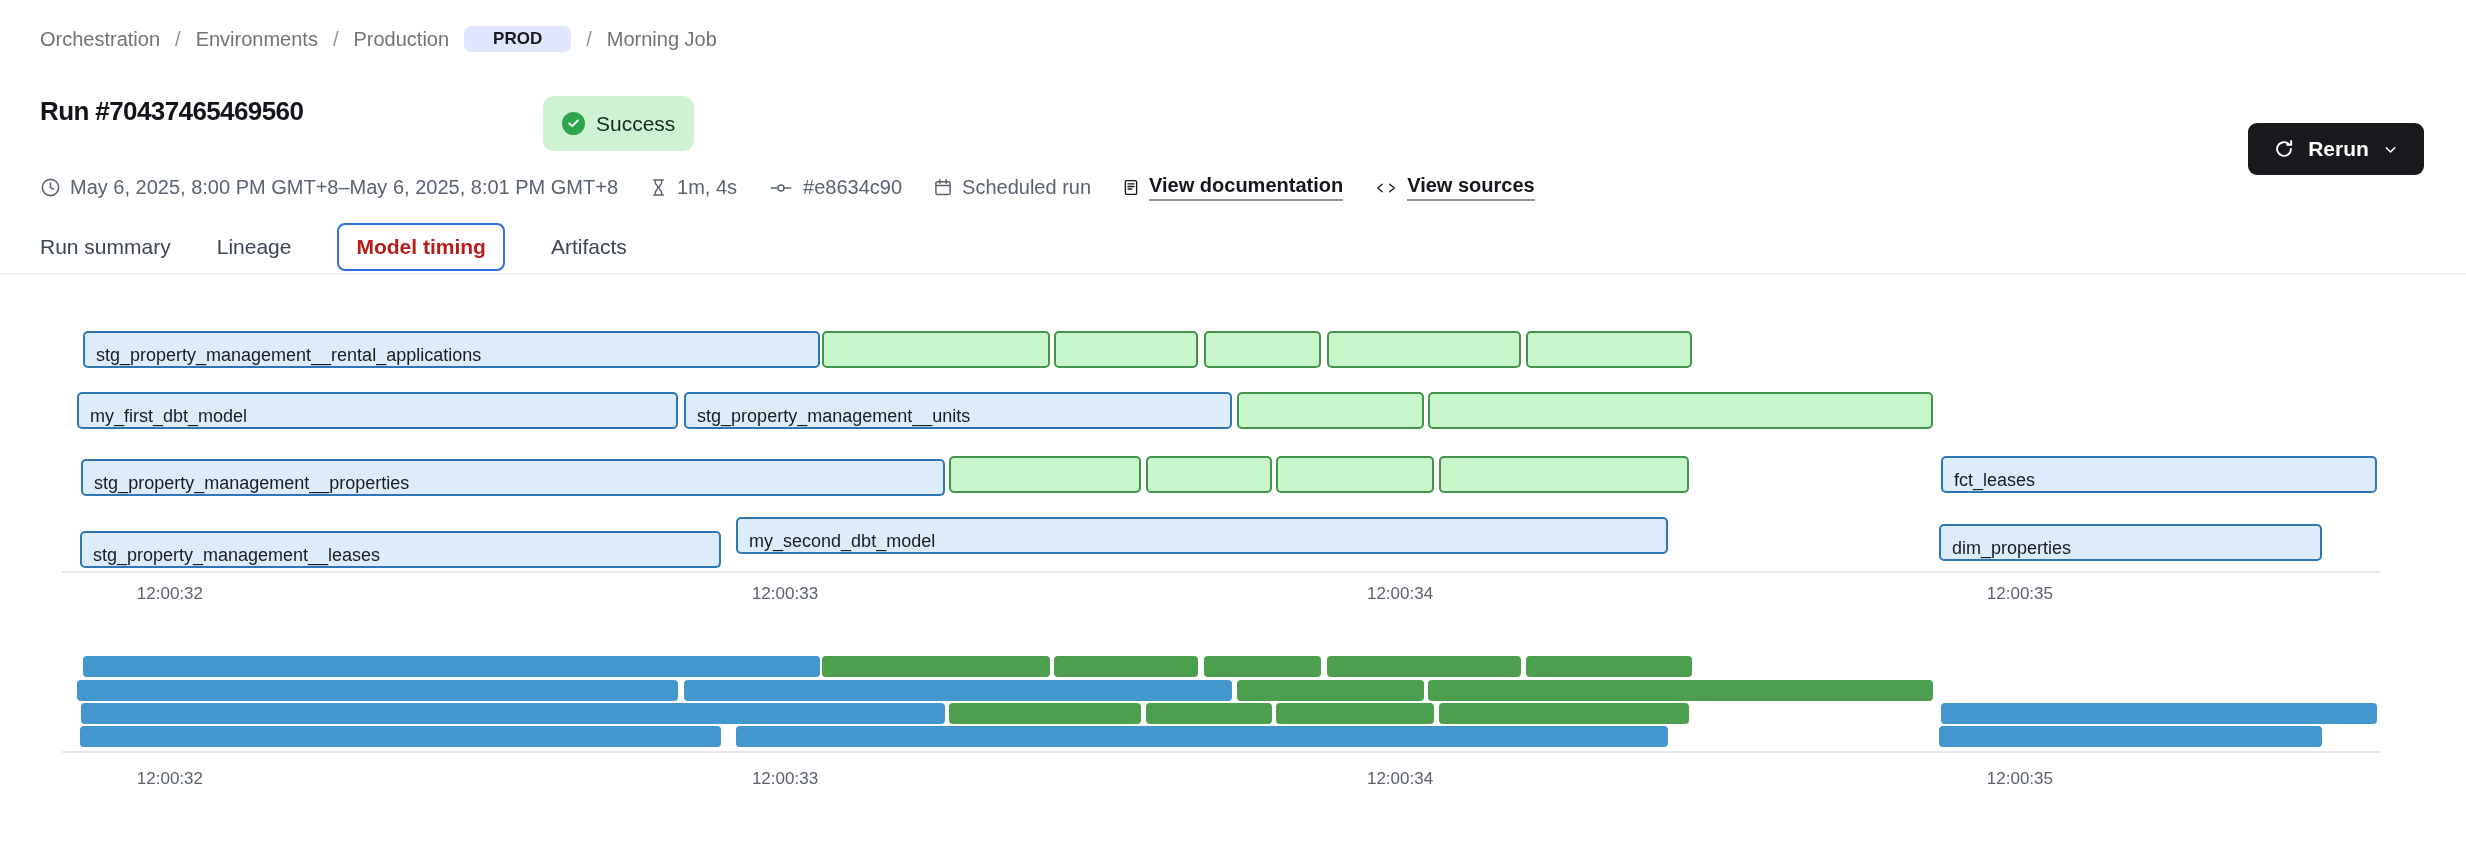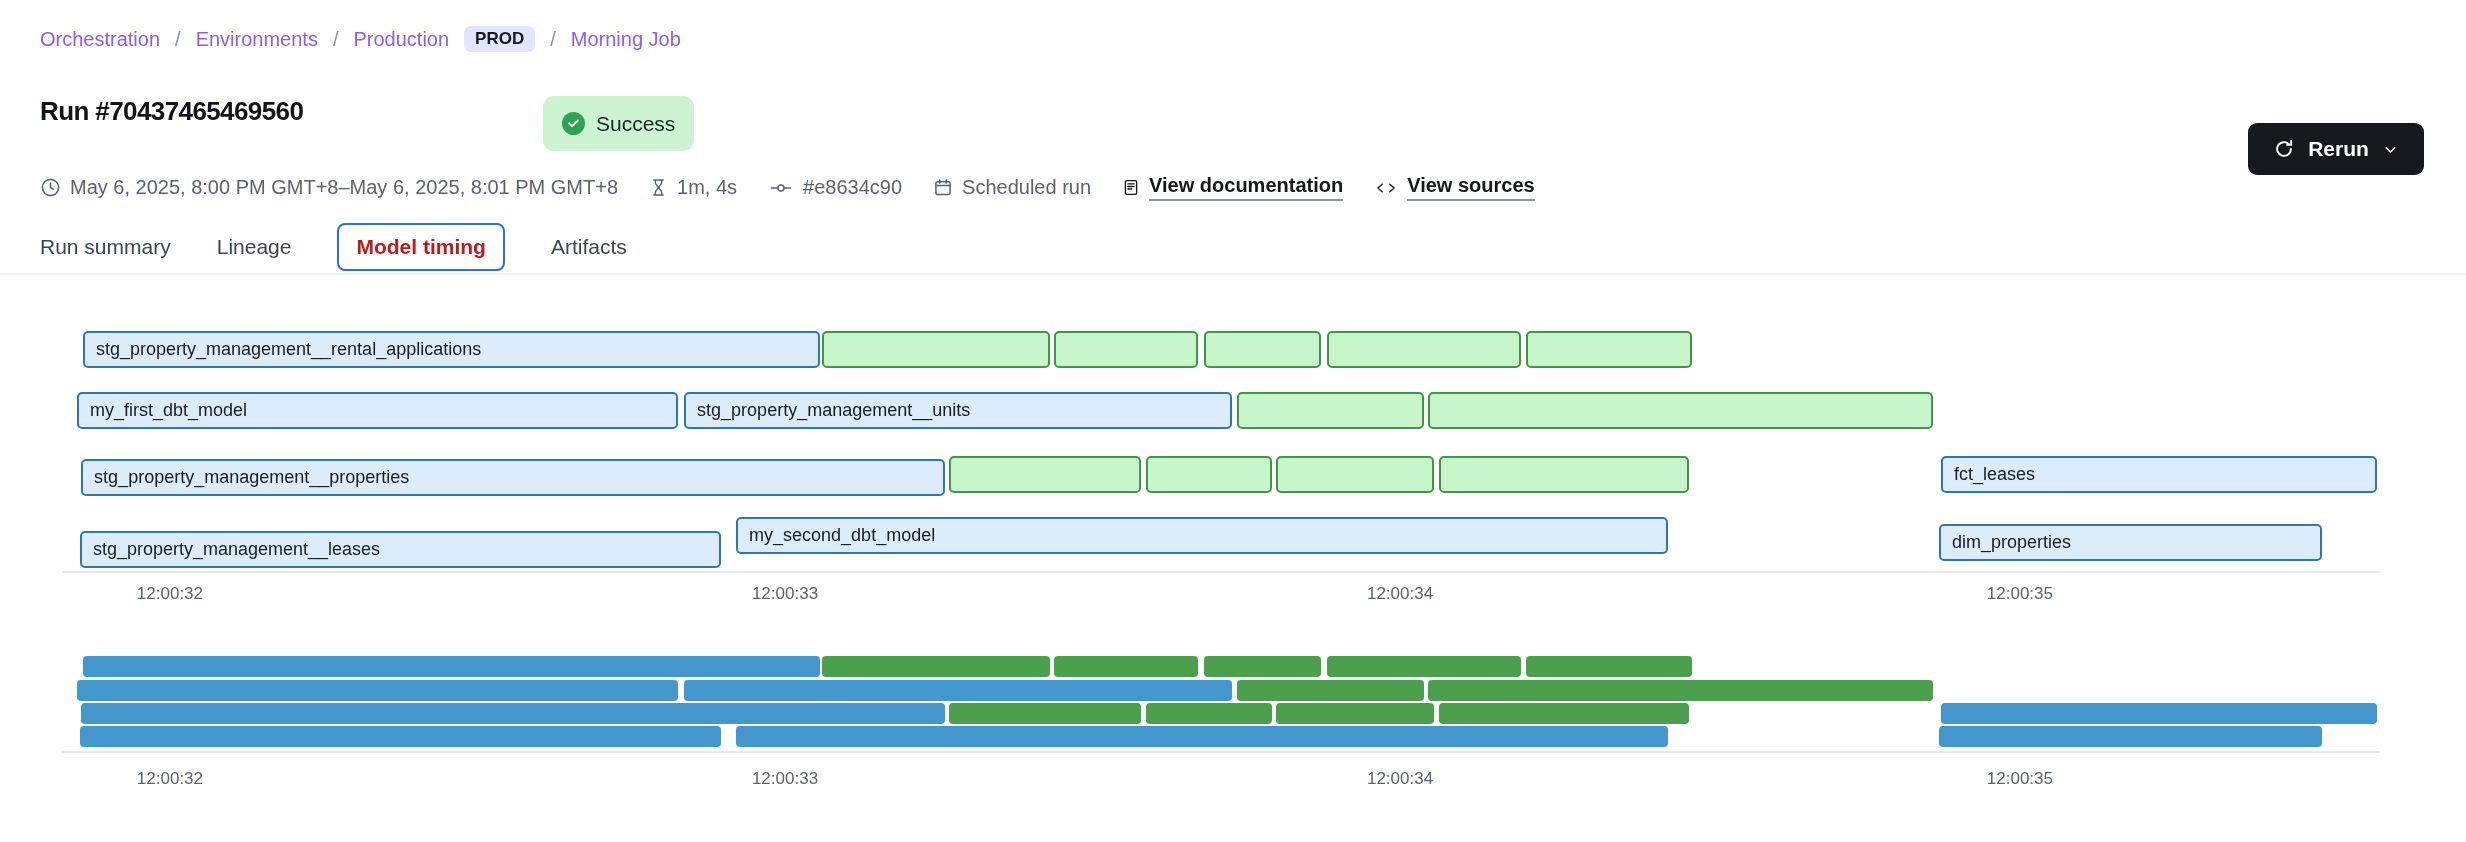--- a/index.html
+++ b/index.html
@@ -7,23 +7,23 @@
     width:2466px;height:842px;position:relative;overflow:hidden;
     background:#ffffff;color:#16191d;
     font-family:"Liberation Sans",sans-serif;
     -webkit-font-smoothing:antialiased;
   }
   a{cursor:pointer}
   svg{display:block}
 
   
   .breadcrumb{position:absolute;left:40px;top:26px;display:flex;align-items:center;gap:15px;font-size:20px;color:#3e4754}
-  .breadcrumb .crumb{color:#8b5cf6;text-decoration:none}
+  .breadcrumb .crumb{color:#737373;text-decoration:none}
   .breadcrumb .sep{color:#8d949e}
-  .env-badge{background:var(--env-badge-bg);border-radius:7px;padding:3px 11px;font-weight:700;font-size:17px;color:#16191d;line-height:1.2}
+  .env-badge{background:var(--env-badge-bg);border-radius:7px;padding:3px 29px;font-weight:700;font-size:17px;color:#16191d;line-height:1.2}
 
   
   .page-title{position:absolute;left:40px;top:96px;margin:0;font-size:26px;font-weight:650;letter-spacing:-0.6px;color:#111418;white-space:nowrap}
   .status-badge{position:absolute;left:543px;top:96px;height:55px;display:inline-flex;align-items:center;gap:11px;background:var(--status-bg);border-radius:11px;padding:0 19px;font-size:21px;color:#15291c}
   .check-circle{width:23px;height:23px;border-radius:50%;background:var(--status-icon);display:flex;align-items:center;justify-content:center}
 
   .rerun{position:absolute;left:2248px;top:123px;width:176px;height:52px;background:var(--btn-dark);color:#fff;border:none;border-radius:9px;display:flex;align-items:center;justify-content:center;gap:13px;font-size:21px;font-weight:700;font-family:inherit;cursor:pointer}
 
   
   .meta-row{position:absolute;left:40px;top:174px;display:flex;align-items:center;gap:31px;font-size:20px;color:#5a6370;white-space:nowrap}
@@ -31,21 +31,21 @@
   .meta-link{color:#14171c;font-weight:600;border-bottom:2px solid #8f959d;padding-bottom:2px}
 
   
   .tabs{position:absolute;left:40px;top:220px;height:53px;display:flex;align-items:center;gap:46px;font-size:21px;color:#3c4653}
   .tab{cursor:pointer}
   .tab.active{font-weight:700;color:#b91c1c;border:2.5px solid var(--accent);border-radius:8px;padding:10px 17px;background:#fff}
   .tabs-line{position:absolute;left:0;top:273px;width:2466px;height:2px;background:#f0f0f2}
 
   
   .gantt-main{position:absolute;left:60px;top:318px;width:2320px;height:254px}
-  .bar{position:absolute;top:0;height:100%;box-sizing:border-box;border-radius:5px;border:2px solid;display:flex;align-items:center;overflow:hidden;cursor:pointer}
+  .bar{position:absolute;top:0;height:100%;box-sizing:border-box;border-radius:5px;border:2px solid;display:flex;align-items:flex-end;overflow:hidden;cursor:pointer}
   .bar.blue{background:var(--bar-blue-fill);border-color:var(--bar-blue-border)}
   .bar.green{background:var(--bar-green-fill);border-color:var(--bar-green-border)}
   .bar-label{padding-left:11px;font-size:18px;color:#191c21;white-space:nowrap}
 
   .axis-line{position:absolute;left:62px;top:571px;width:2318px;height:2px;background:#e9e9eb}
   .tick-row{position:absolute;left:60px;width:2320px;height:22px;font-size:17px;color:#5b626d}
   .tick-row.top{top:584px}
   .tick-row.bottom{top:769px}
   .tick{position:absolute;transform:translateX(-50%);white-space:nowrap}
 

